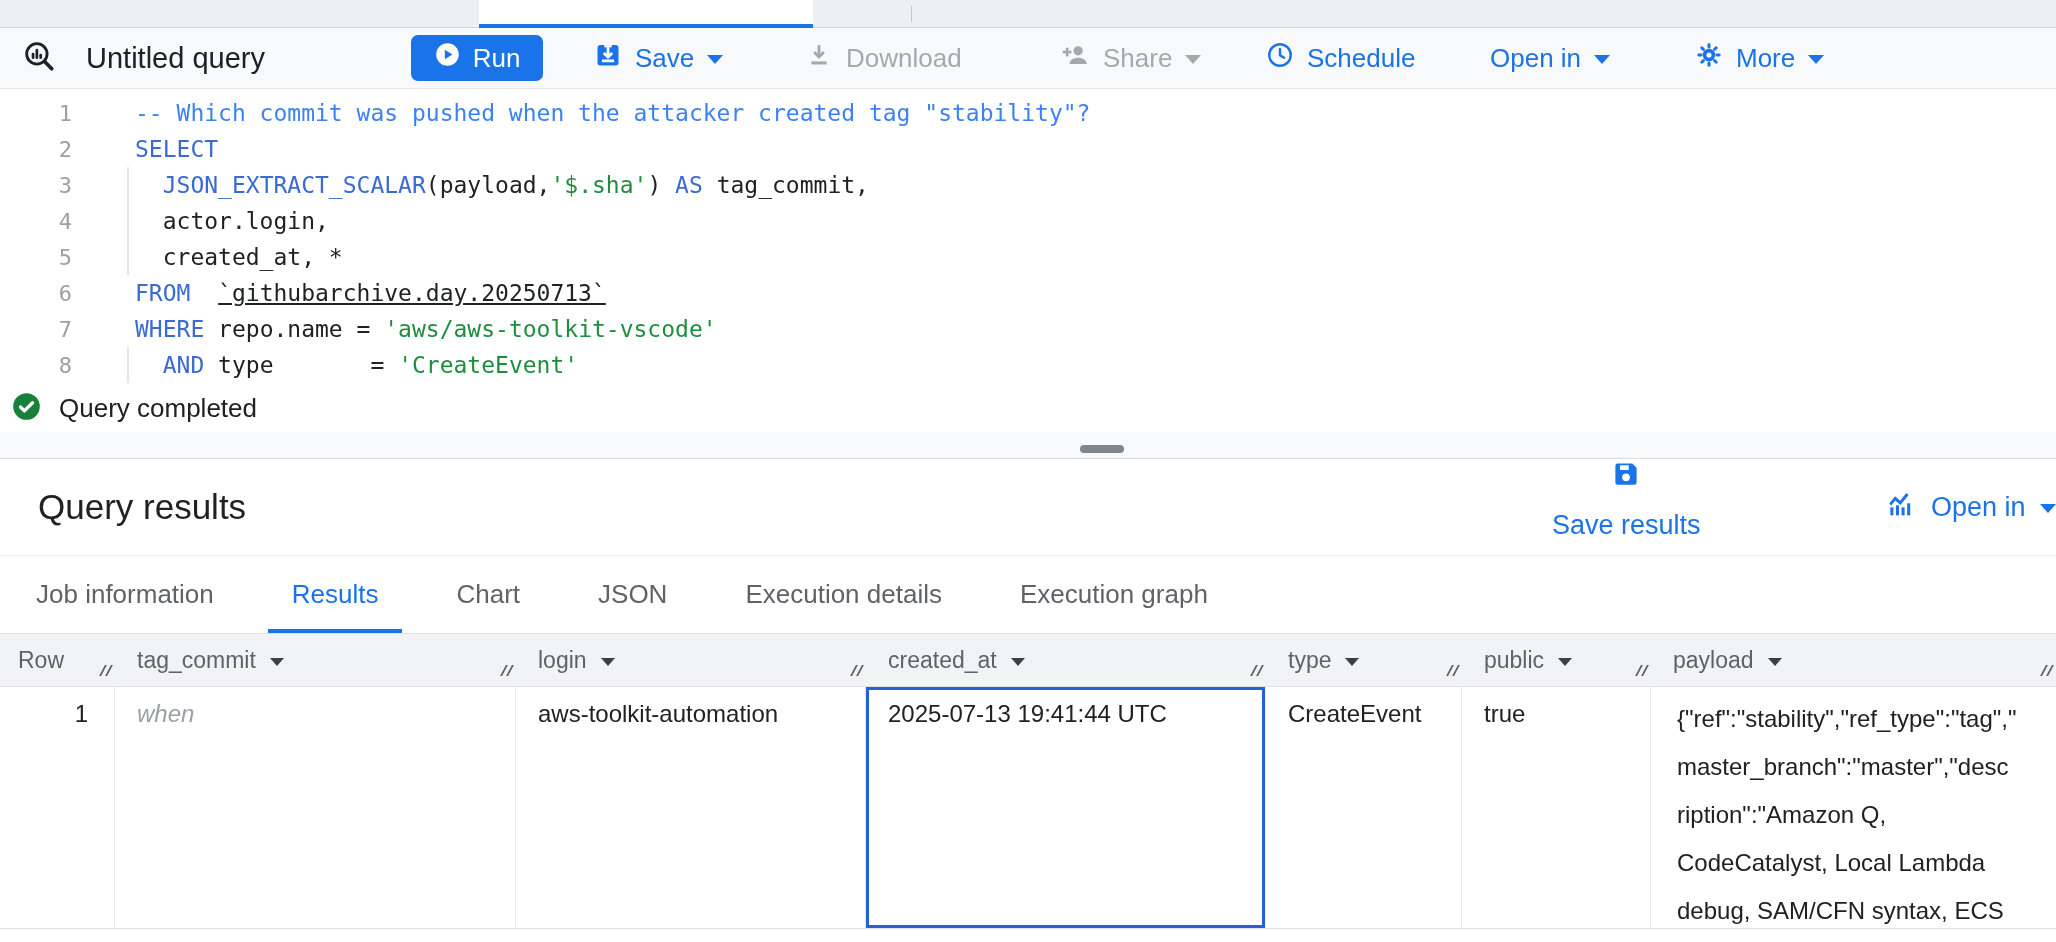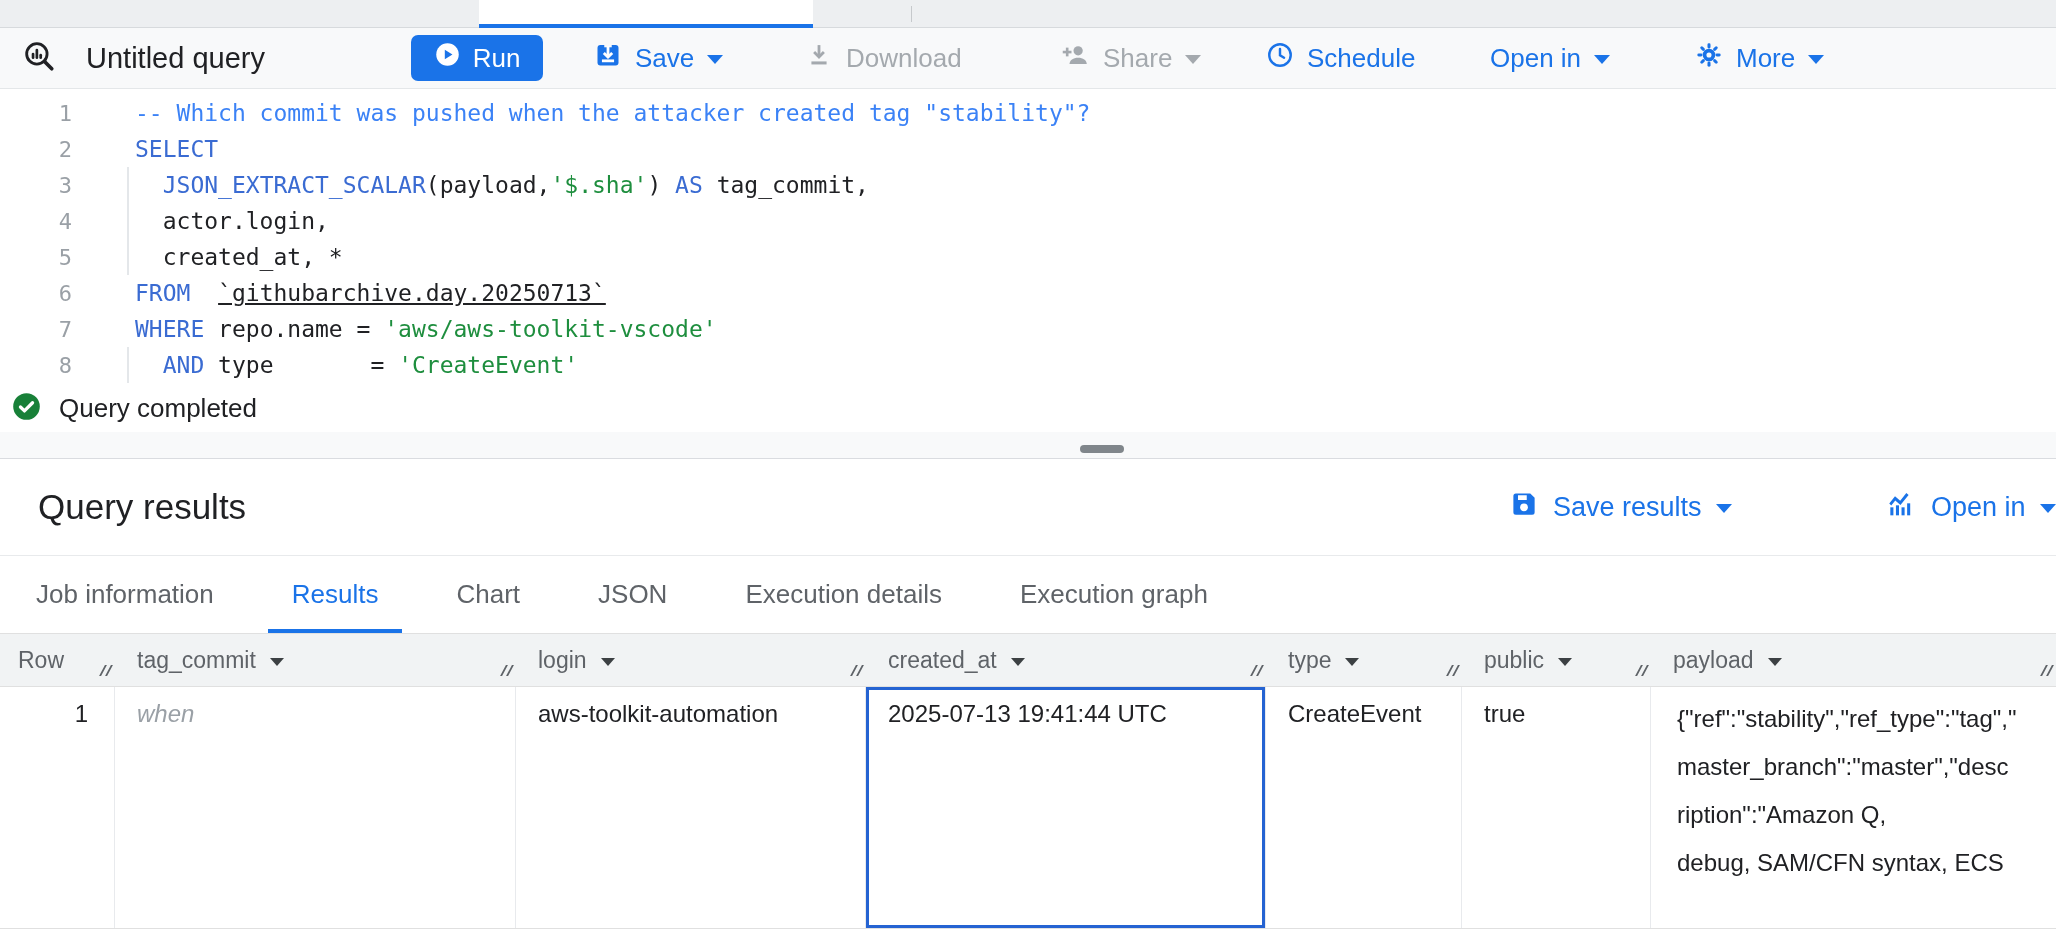--- a/index.html
+++ b/index.html
@@ -206,21 +206,21 @@
     <span class="status-text">Query completed</span>
   </div>
 
   <div class="splitband">
     <div class="drag-pill"></div>
   </div>
 
   <div class="results-header">
     <div class="results-title">Query results</div>
 
-    <div class="rh-btn" style="left:1509px;">
+    <div class="rh-btn" style="left:1552px;flex-direction:column;">
       <span class="icon">
         <svg width="30" height="30" viewBox="0 0 24 24">
             <path d="M17 3.5H5.5a2 2 0 00-2 2v13a2 2 0 002 2h13a2 2 0 002-2V7z" fill="#1a73e8"></path>
             <circle cx="12" cy="14.6" r="3.1" fill="#fff"></circle>
             <rect x="7.2" y="5" width="7" height="3.8" fill="#fff"></rect>
           </svg>
       </span>
       <span>Save results</span>
       <span class="caret"></span>
     </div>
@@ -311,18 +311,19 @@
         <div class="bcell rownum" style="width: 115px;">1</div>
         <div class="bcell" style="width: 401px;"><span class="nullval">when</span></div>
         <div class="bcell" style="width: 350px;">aws-toolkit-automation</div>
         <div class="bcell selected" style="width: 400px;">2025-07-13 19:41:44 UTC</div>
         <div class="bcell" style="width: 196px;">CreateEvent</div>
         <div class="bcell" style="width: 189px;">true</div>
         <div class="bcell last" style="width: 405px; padding-left: 26px; padding-top: 8px;">
           <div class="payload-line">{"ref":"stability","ref_type":"tag","</div>
           <div class="payload-line">master_branch":"master","desc</div>
           <div class="payload-line">ription":"Amazon Q,</div>
+          <div class="payload-line">CodeCatalyst, Local Lambda</div>
           <div class="payload-line">debug, SAM/CFN syntax, ECS</div>
         </div>
       </div>
   </div>
 
 </div>
 
 </body></html>

